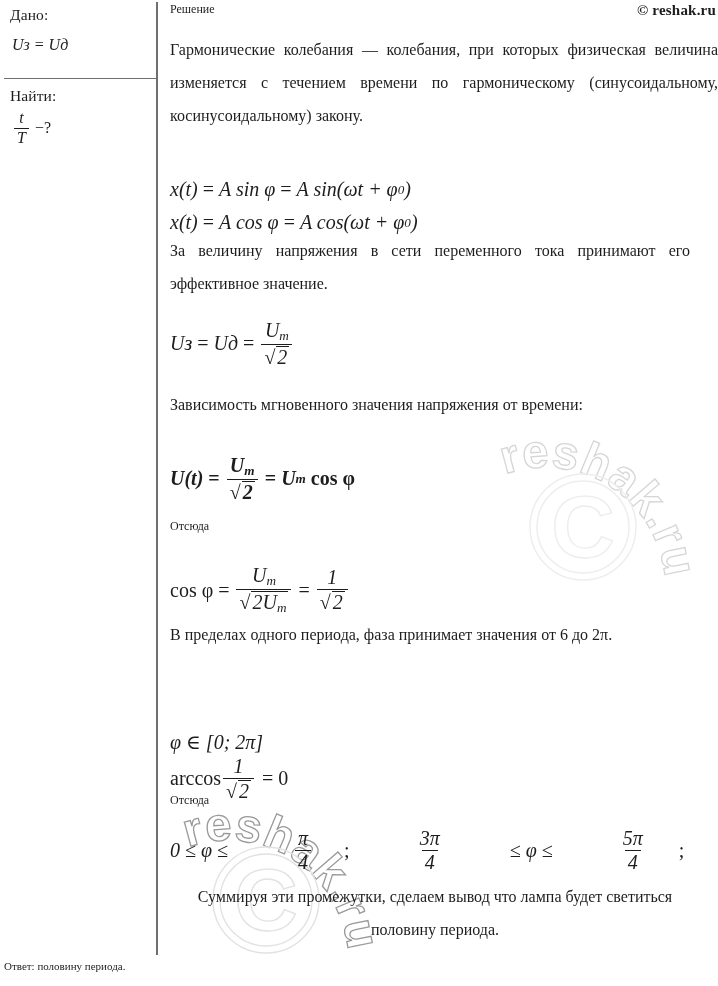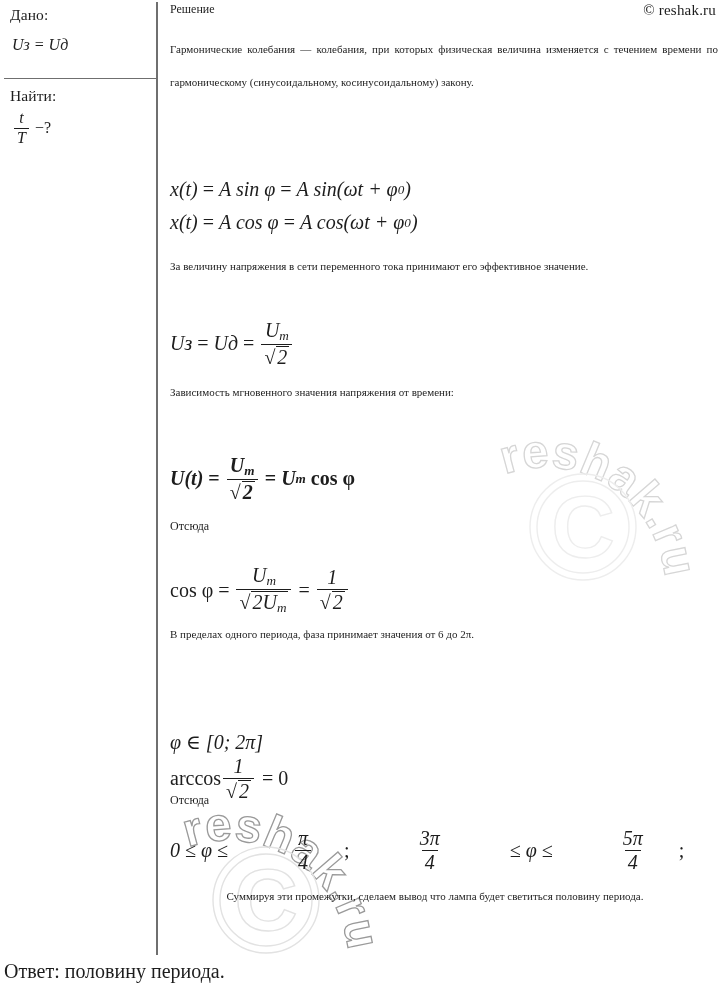--- a/index.html
+++ b/index.html
@@ -115,33 +115,33 @@
     position: absolute;
     left: 170px;
     top: 0;
     width: 548px;
   }
   .copy-top {
     position: absolute;
     right: 2px;
     top: 2px;
     font-size: 15px;
-    font-weight: 400;
+    font-weight: 700;
     letter-spacing: .2px;
   }
   .s-line {
     position: absolute;
     left: 0;
     font-size: 12px;
   }
   .s-para {
     position: absolute;
     left: 0;
     width: 548px;
-    font-size: 11px;
+    font-size: 16px;
     line-height: 33px;
     text-align: justify;
   }
   .s-para.nojust { text-align: center; margin-left: 10px; }
 
   .math {
     position: absolute;
     left: 0;
     font-style: italic;
     font-size: 20px;
@@ -152,21 +152,21 @@
   .math .up { font-style: normal; }
   .math .gap { display: inline-block; width: 5px; }
   .math .gap-s { display: inline-block; width: 3px; }
   .op { padding: 0 5px; font-style: normal; }
 
   
   .answer {
     position: absolute;
     left: 4px;
     top: 960px;
-    font-size: 20px;
+    font-size: 11px;
   }
 </style>
 </head>
 <body>
 
 <div class="wm-layer">
 
   <svg class="wm" style="left:495px; top:415px;" width="230" height="205" viewBox="0 0 230 205">
     <defs>
       <path id="arc1" d="M 8 60 A 120 120 0 0 1 170 168" fill="none"></path>
@@ -237,34 +237,34 @@
     <div class="math" style="top:211px;">
       <span>x(t)</span>
       <span class="op">=</span>
       <span>A cos φ</span>
       <span class="op">=</span>
       <span>A cos(ωt + φ</span>
         <sub>0</sub>
         <span>)</span>
     </div>
 
-    <div class="s-para" style="top:250px; width:520px;">За величину напряжения в сети переменного тока принимают его эффективное значение.</div>
+    <div class="s-para" style="top:234px; width:520px;">За величину напряжения в сети переменного тока принимают его эффективное значение.</div>
 
     <div class="math" style="top:320px;">
       <span>Uз</span>
       <span class="op">=</span>
       <span>Uд</span>
       <span class="op">=</span>
       <span class="frac">
         <span class="num"><span>U</span><sub>m</sub></span>
         <span class="den"><span class="radic">√</span><span class="sqrt">2</span></span>
       </span>
     </div>
 
-    <div class="s-para" style="top:376px; width:470px;">Зависимость мгновенного значения напряжения от времени:</div>
+    <div class="s-para" style="top:388px; width:470px;">Зависимость мгновенного значения напряжения от времени:</div>
 
     <div class="math" style="top:455px;font-weight:bold;">
       <span>U(t)</span>
       <span class="op">=</span>
       <span class="frac">
         <span class="num"><span>U</span><sub>m</sub></span>
         <span class="den"><span class="radic">√</span><span class="sqrt">2</span></span>
       </span>
       <span class="op">=</span>
       <span>U</span>

